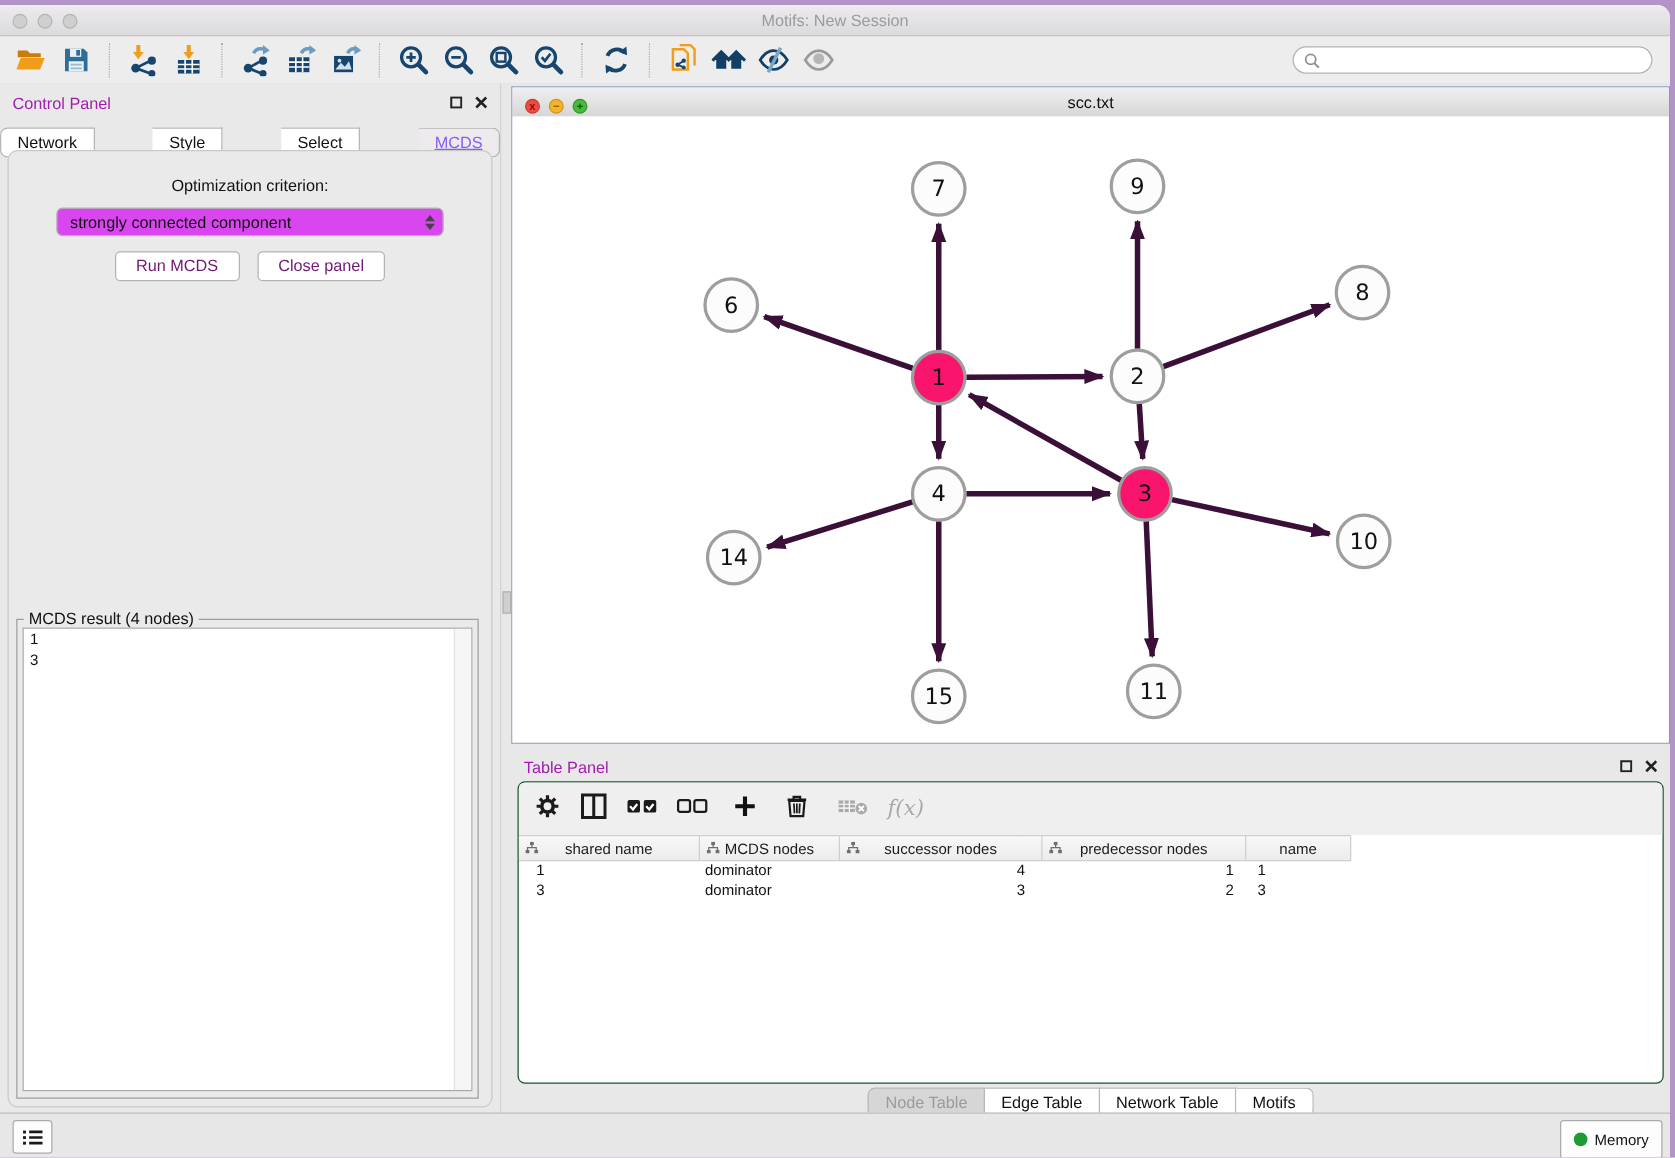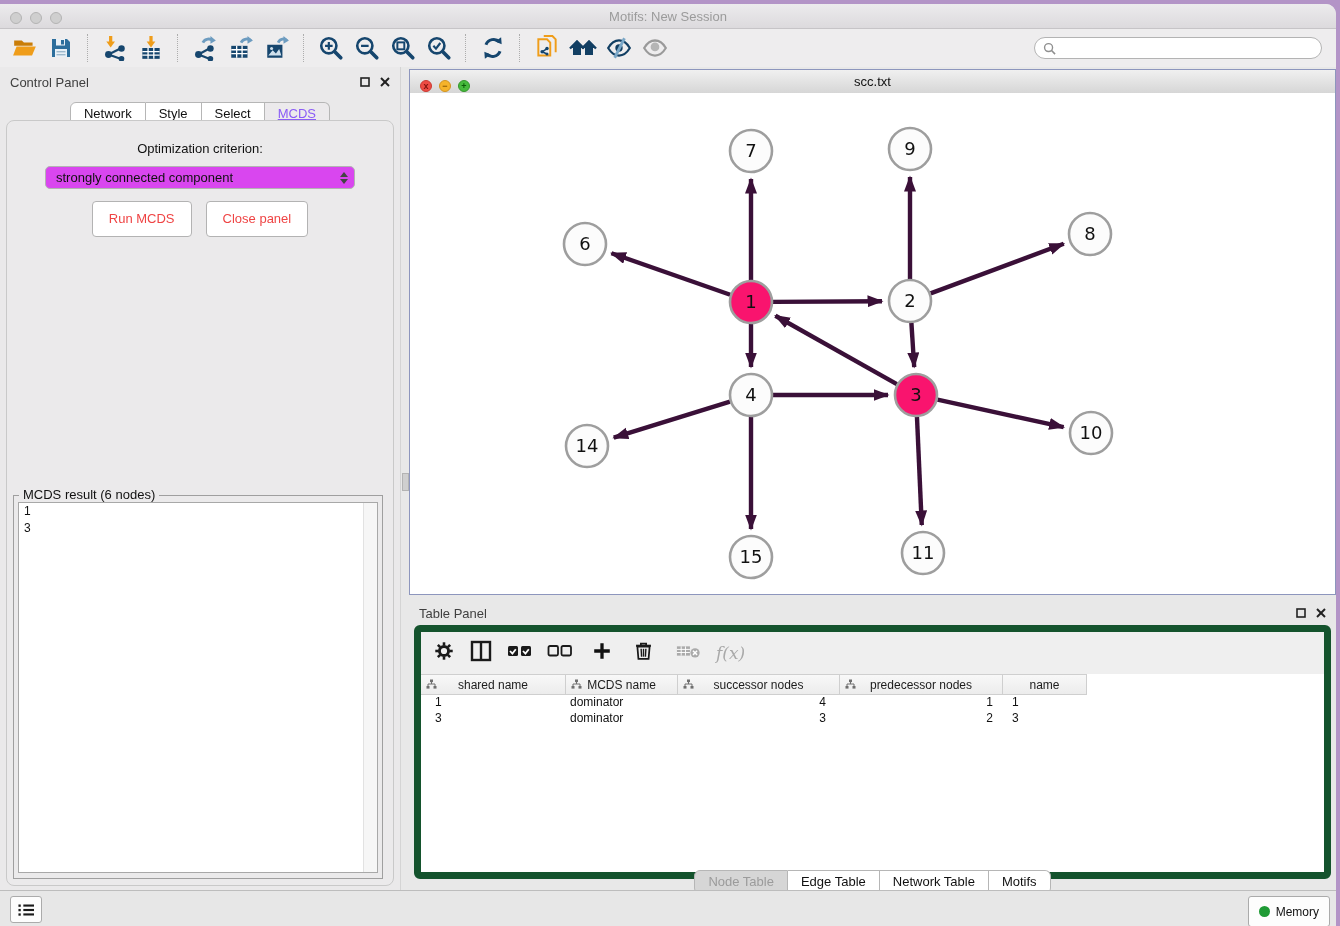--- a/index.html
+++ b/index.html
@@ -18,38 +18,38 @@
   .tsep{width:1px;height:28px;border-left:1px dotted #adadad;margin:0 5px;}
   .searchwrap{margin-left:auto;margin-right:4px;display:flex;align-items:center;background:#fff;border:1px solid #b3b3b3;border-radius:12px;height:22px;width:288px;padding:0 8px;box-sizing:border-box;}
   .searchwrap input{border:none;outline:none;flex:1;font-size:12px;background:transparent;margin-left:5px;}
 
   
   .main{position:absolute;left:0;top:63px;width:1336px;height:823px;background:#e8e8e8;display:flex;}
 
   
   .cpanel{width:400px;position:relative;background:#eae9ea;}
   .panel-head{height:26px;display:flex;align-items:center;padding:2px 10px 0 10px;}
-  .panel-title{font-size:13px;color:#404040;}
+  .panel-title{font-size:13px;color:#a21caf;}
   .panel-head .spacer{flex:1;}
   .mini-ic{margin-left:10px;display:flex;align-items:center;}
-  .seg{display:flex;justify-content:center;}
+  .seg{display:flex;justify-content:space-between;}
   .seg .tab{background:#fff;border:1px solid #b6b6b6;border-left:none;padding:0 13px;font-size:13px;height:22px;line-height:22px;color:#111;}
   .seg .tab:first-child{border-left:1px solid #b6b6b6;border-radius:6px 0 0 6px;}
   .seg .tab:last-child{border-radius:0 6px 6px 0;}
   .seg .tab.ghost{background:#eceaec;color:#8b5cf6;text-decoration:underline;}
   .seg .tab.pressed{background:#d6d6d6;color:#9b9b9b;}
   .cp-card{position:absolute;left:6px;right:6px;top:53px;bottom:4px;background:#ebeaeb;border:1px solid #c9c9c9;border-radius:8px;}
   .opt-label{text-align:center;font-size:13px;color:#111;margin-top:20px;}
   .dropdown{margin:10px auto 0 auto;width:310px;height:23px;background:#d946ef;border:1px solid #b3b3b3;border-radius:5px;display:flex;align-items:center;font-size:13px;padding:0 6px 0 10px;box-sizing:border-box;}
   .dropdown .dd-label{flex:1;color:#111;}
   .stepper{display:flex;flex-direction:column;align-items:center;gap:2px;}
   .stepper .up{width:0;height:0;border-left:4px solid transparent;border-right:4px solid transparent;border-bottom:5px solid #444;}
   .stepper .down{width:0;height:0;border-left:4px solid transparent;border-right:4px solid transparent;border-top:5px solid #444;}
   .btnrow{display:flex;justify-content:center;gap:14px;margin-top:12px;}
-  .mac-btn{background:#fff;border:1px solid #b3b3b3;border-radius:4px;height:36px;line-height:20px;font-size:13px;padding:0 16px;color:#ef4444;}
+  .mac-btn{background:#fff;border:1px solid #b3b3b3;border-radius:4px;height:24px;line-height:20px;font-size:13px;padding:0 16px;color:#701a75;}
   .groupbox{position:absolute;left:6px;right:10px;top:374px;bottom:6px;border:1px solid #9f9f9f;background:#ebeaeb;}
   .groupbox .legend{position:absolute;top:-9px;left:5px;background:#ebeaeb;padding:0 4px;font-size:13px;color:#111;}
   .groupbox .resultarea{position:absolute;left:4px;right:4px;top:6px;bottom:5px;background:#fff;border:1px solid #a8a8a8;overflow:hidden;}
   .resultarea .line{font-size:12px;color:#111;padding:1px 0 1px 5px;line-height:15px;}
   .resultarea .vtrack{position:absolute;right:0;top:0;bottom:0;width:13px;background:#f6f6f6;border-left:1px solid #e2e2e2;}
 
   
   .splitter{width:8px;background:#e8e8e8;position:relative;border-left:1px solid #d4d4d4;}
   .splitter .grip{position:absolute;top:406px;left:1px;width:5px;height:16px;background:#cfcfcf;border:1px solid #b3b3b3;}
 
@@ -59,21 +59,21 @@
   .netwin .ntitle{height:23px;background:linear-gradient(#f0f0f0,#d6d6d6);border-bottom:1px solid #b8b8b8;position:relative;display:flex;align-items:center;}
   .ntitle .ttl{width:100%;text-align:center;font-size:13px;color:#111;}
   .tl2{width:12px;height:12px;border-radius:50%;display:inline-block;margin-right:7px;text-align:center;line-height:11px;font-size:9px;font-weight:bold;color:#7c3c00;box-sizing:border-box;}
   .tl2.red{background:#ee4b43;border:1px solid #ca3a33;color:#7e120d;}
   .tl2.yel{background:#f5b32a;border:1px solid #d29420;color:#8a5a00;}
   .tl2.grn{background:#46ba3c;border:1px solid #34962c;color:#0c5c08;}
   .canvas{position:absolute;left:0;top:23px;right:0;bottom:0;background:#fff;overflow:hidden;}
 
   
   .tpanel-head{position:absolute;left:0;top:534px;right:0;height:24px;display:flex;align-items:center;padding:0 10px;box-sizing:border-box;}
-  .tcard{position:absolute;left:5px;right:5px;top:558px;height:240px;background:#fff;border:7px solid #14532d;border-radius:6px;overflow:hidden;}
+  .tcard{position:absolute;left:5px;right:5px;top:558px;height:240px;background:#fff;border:1px solid #14532d;border-radius:6px;overflow:hidden;}
   .ttoolbar{height:42px;background:#efefef;display:flex;align-items:center;padding:0 12px;gap:14px;}
   .thead{display:flex;border-top:1px solid #cfcfcf;border-bottom:1px solid #cfcfcf;background:linear-gradient(#f8f8f8,#ececec);height:19px;width:666px;}
   .thcell{position:relative;border-right:1px solid #cfcfcf;display:flex;align-items:center;justify-content:center;font-size:12px;color:#1c1c1c;box-sizing:border-box;}
   .thcell .sorticon{position:absolute;left:5px;top:4px;}
   .trow{display:flex;height:16px;width:666px;font-size:12px;color:#111;}
   .tcell{box-sizing:border-box;overflow:hidden;white-space:nowrap;}
   .c0{width:145px;padding-left:14px;}
   .c1{width:112px;padding-left:4px;}
   .c2{width:162px;text-align:right;padding-right:14px;}
   .c3{width:163px;text-align:right;padding-right:10px;}
@@ -290,21 +290,21 @@
           <span class="stepper">
               <span class="up"></span>
               <span class="down"></span>
             </span>
         </div>
         <div class="btnrow">
           <button class="mac-btn">Run MCDS</button>
           <button class="mac-btn">Close panel</button>
         </div>
         <div class="groupbox">
-          <span class="legend">MCDS result (6 nodes)</span>
+          <span class="legend">MCDS result (4 nodes)</span>
           <div class="resultarea">
             <div class="line">1</div>
             <div class="line">3</div>
             <div class="vtrack"></div>
           </div>
         </div>
       </div>
     </div>
 
     <div class="splitter">
@@ -474,21 +474,21 @@
                 </svg></span>
               <span>shared name</span>
             </div>
           <div class="thcell c1" style="padding:0;">
               <span class="sorticon"><svg width="11" height="11" viewBox="0 0 11 11">
                   <rect x="4" y="0.5" width="3" height="2.6" fill="#6f6f6f"></rect>
                   <rect x="0.5" y="7" width="3" height="2.6" fill="#6f6f6f"></rect>
                   <rect x="7.5" y="7" width="3" height="2.6" fill="#6f6f6f"></rect>
                   <path d="M5.5 3v2M2 7V5h7v2" stroke="#6f6f6f" fill="none"></path>
                 </svg></span>
-              <span>MCDS name</span>
+              <span>MCDS nodes</span>
             </div>
           <div class="thcell c2" style="padding:0;">
               <span class="sorticon"><svg width="11" height="11" viewBox="0 0 11 11">
                   <rect x="4" y="0.5" width="3" height="2.6" fill="#6f6f6f"></rect>
                   <rect x="0.5" y="7" width="3" height="2.6" fill="#6f6f6f"></rect>
                   <rect x="7.5" y="7" width="3" height="2.6" fill="#6f6f6f"></rect>
                   <path d="M5.5 3v2M2 7V5h7v2" stroke="#6f6f6f" fill="none"></path>
                 </svg></span>
               <span>successor nodes</span>
             </div>

